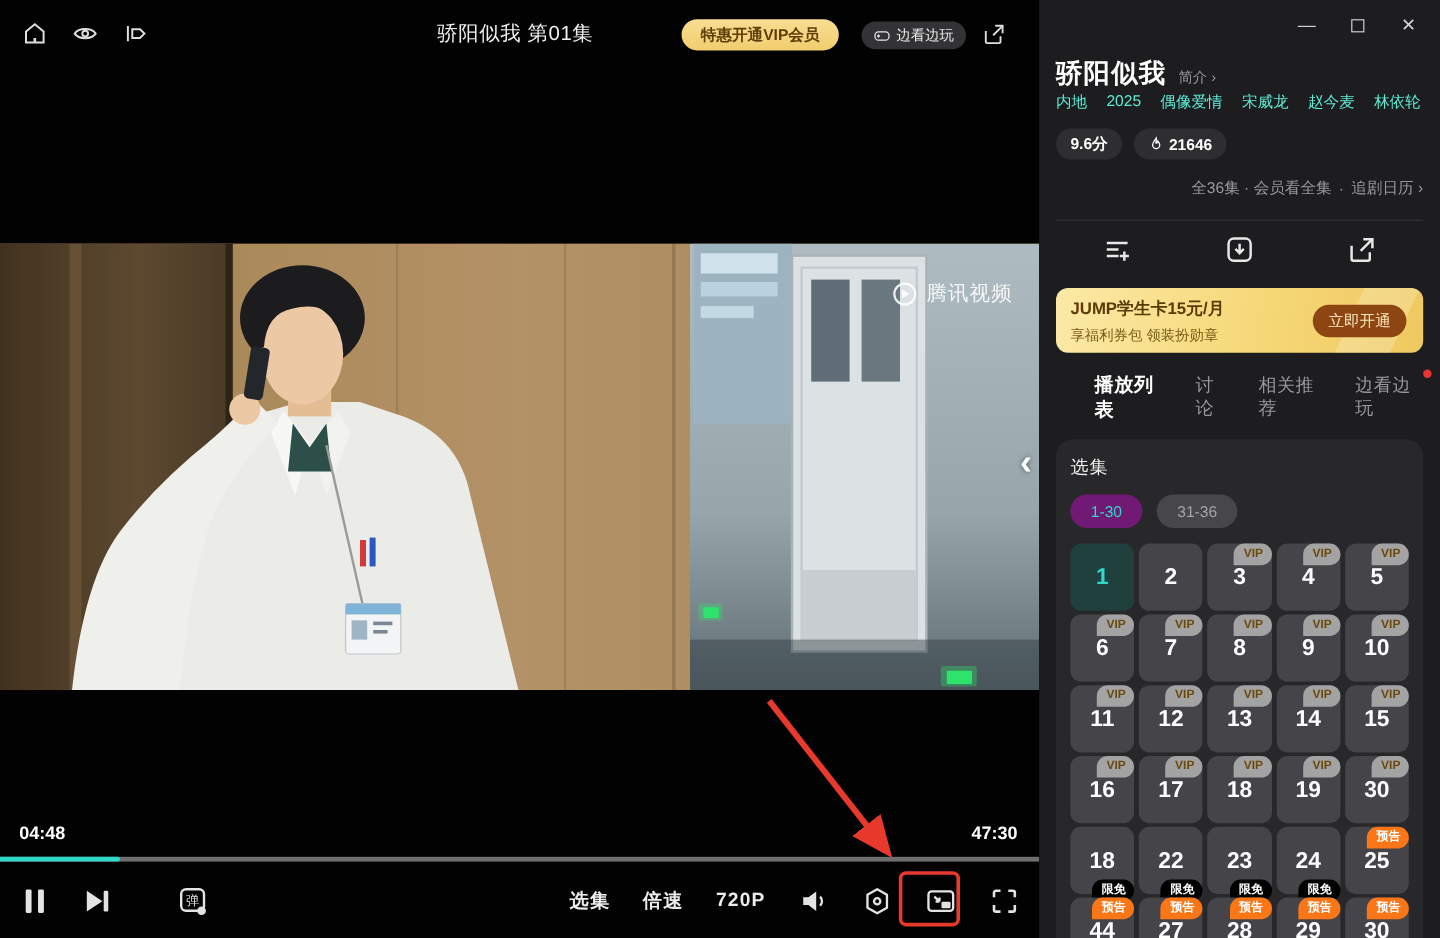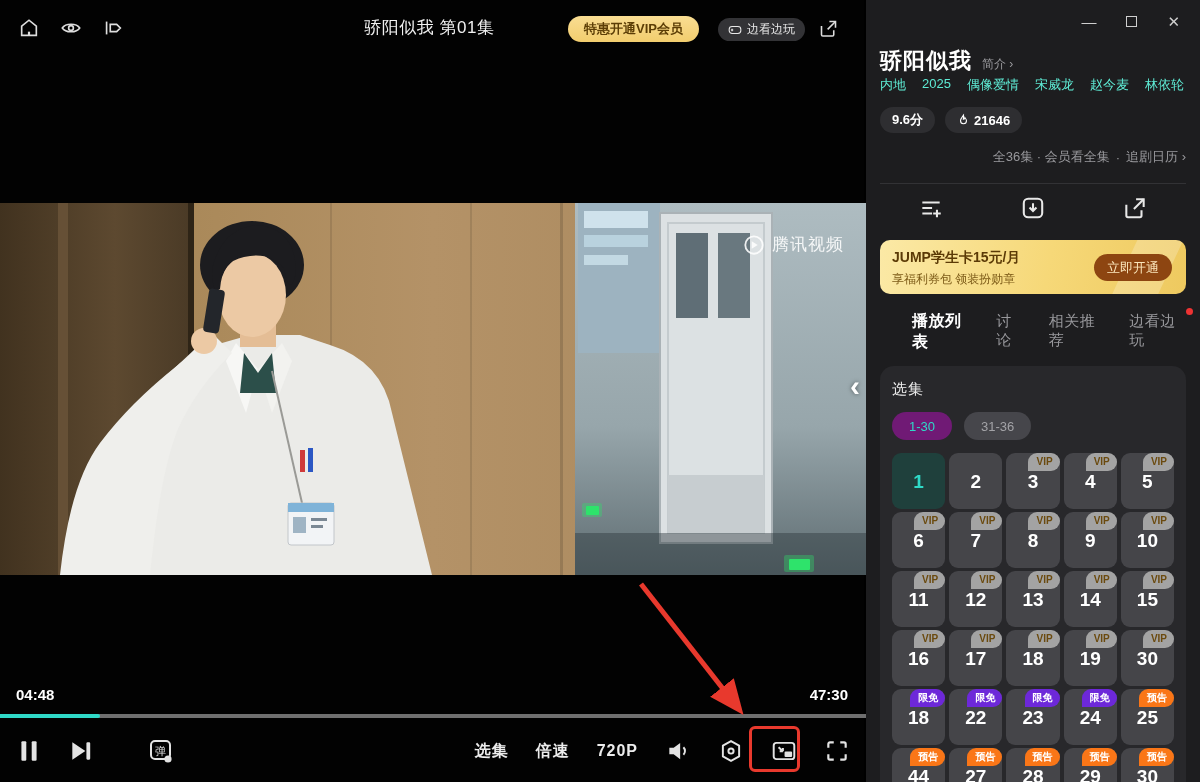--- a/index.html
+++ b/index.html
@@ -82,21 +82,21 @@
     display:flex; align-items:center; cursor:pointer; }
   .range.active { background:#701a75; color:#2fd9c7; }
   .grid { margin-top:13px; display:grid; grid-template-columns:repeat(5,1fr); gap:3px 4px; }
   .ep { position:relative; height:56px; background:#454549; border-radius:9px; cursor:pointer; display:flex; align-items:center; justify-content:center; }
   .ep .num { color:#fff; font-size:19px; font-weight:bold; margin-top:2px; }
   .ep.current { background:#1f403c; }
   .ep.current .num { color:#2fd9c7; }
   .ep .ebadge { position:absolute; right:0; top:0; font-size:10px; font-weight:bold; line-height:1;
     padding:4px 7px 4px 8px; border-radius:9px 9px 9px 0; }
   .ebadge.vip { background:#a3a3a3; color:#6b4a0e; }
-  .ebadge.limited { background:#6d28d9; color:#fff; }
+  .ebadge.limited { background:#000000; color:#fff;margin-top:44px; }
   .ebadge.preview { background:#fa7617; color:#fff; }
 </style>
 </head>
 <body>
 
 <div class="player">
 
   <div class="topbar">
     <span class="ticon">
       <svg viewBox="0 0 24 24" fill="none" stroke="currentColor" stroke-width="1.8">

